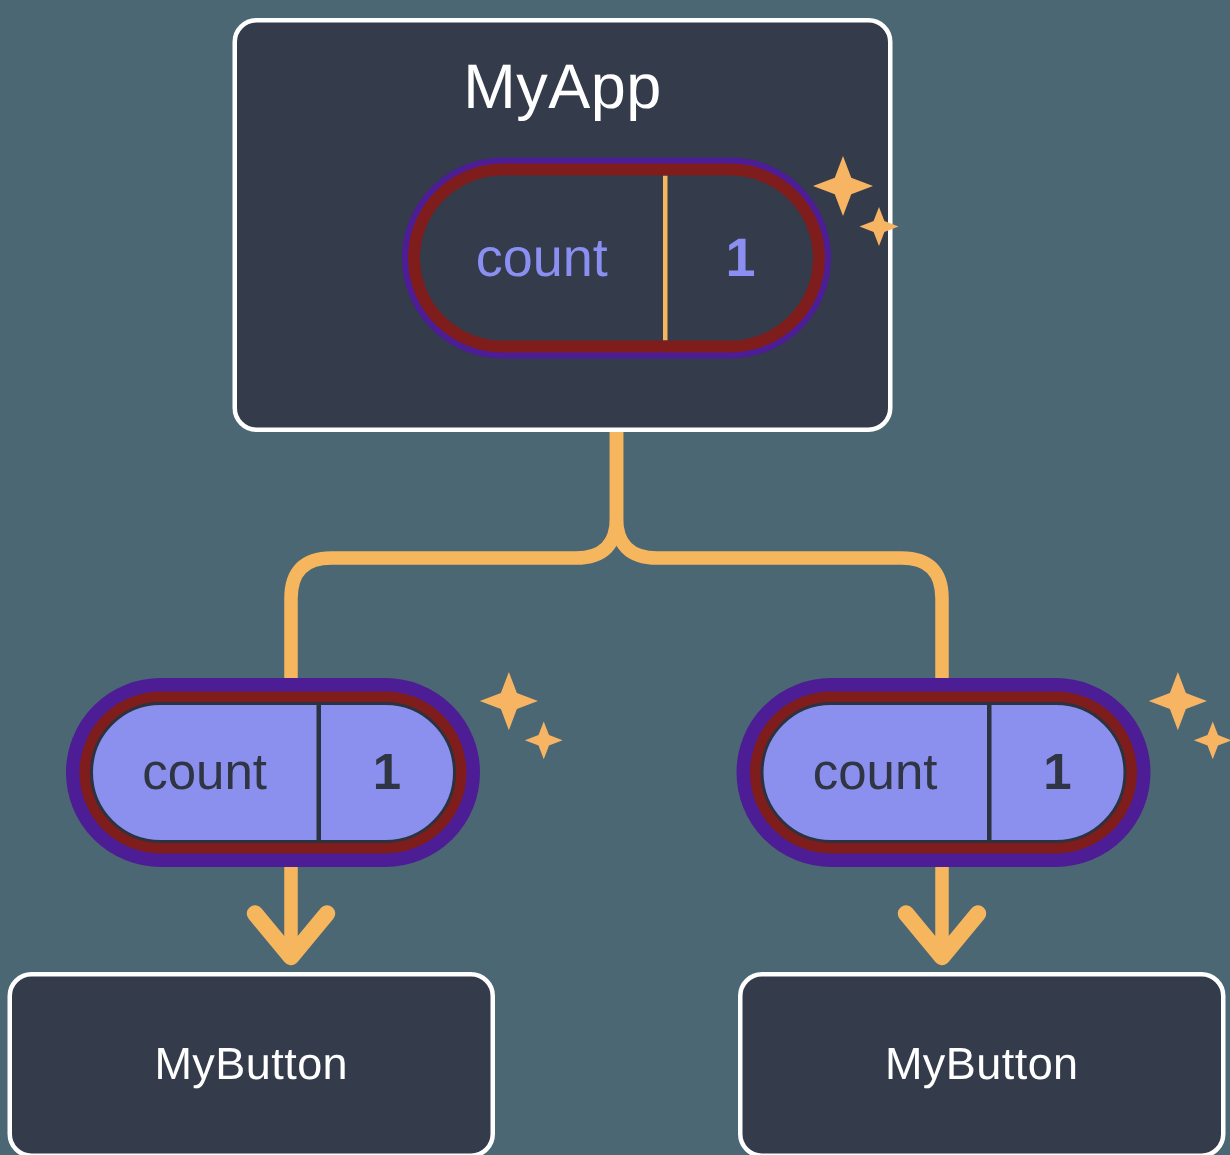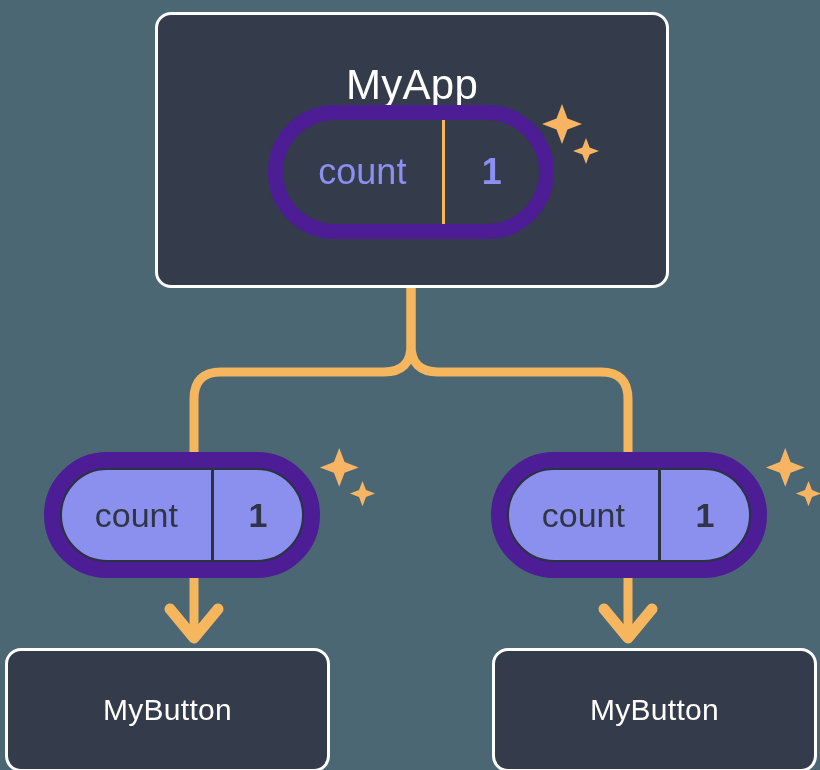--- a/index.html
+++ b/index.html
@@ -43,23 +43,23 @@
     font-size: 40px;
     font-weight: 400;
     letter-spacing: 0.3px;
     line-height: 1;
     white-space: nowrap;
   }
 
   #card-myapp {
     left: 155px;
     top: 12px;
-    width: 514px;
+    width: 440px;
     height: 276px;
-    padding-top: 49px;
+    padding-top: 22px;
   }
   #card-myapp .card-title { font-size: 42px; }
 
   .card-mybutton {
     height: 124px;
     justify-content: center;
   }
   #card-mybutton-left {
     left: 5px;
     top: 648px;
@@ -72,23 +72,23 @@
   }
   .card-mybutton .card-title { font-size: 30px; }
 
   
   .pill-wrap {
     position: absolute;
   }
   .pill {
     position: relative;
     box-sizing: border-box;
-    border: 7px solid #4c1d95;        
+    border: 4px solid #4c1d95;        
     border-radius: 999px;
-    background: #4c1d95;               
+    background: #7f1d1d;               
     padding: 8px;
     display: block;
   }
   .pill-inner {
     box-sizing: border-box;
     border-radius: 999px;
     display: flex;
     align-items: stretch;
     overflow: hidden;
     height: 100%;

